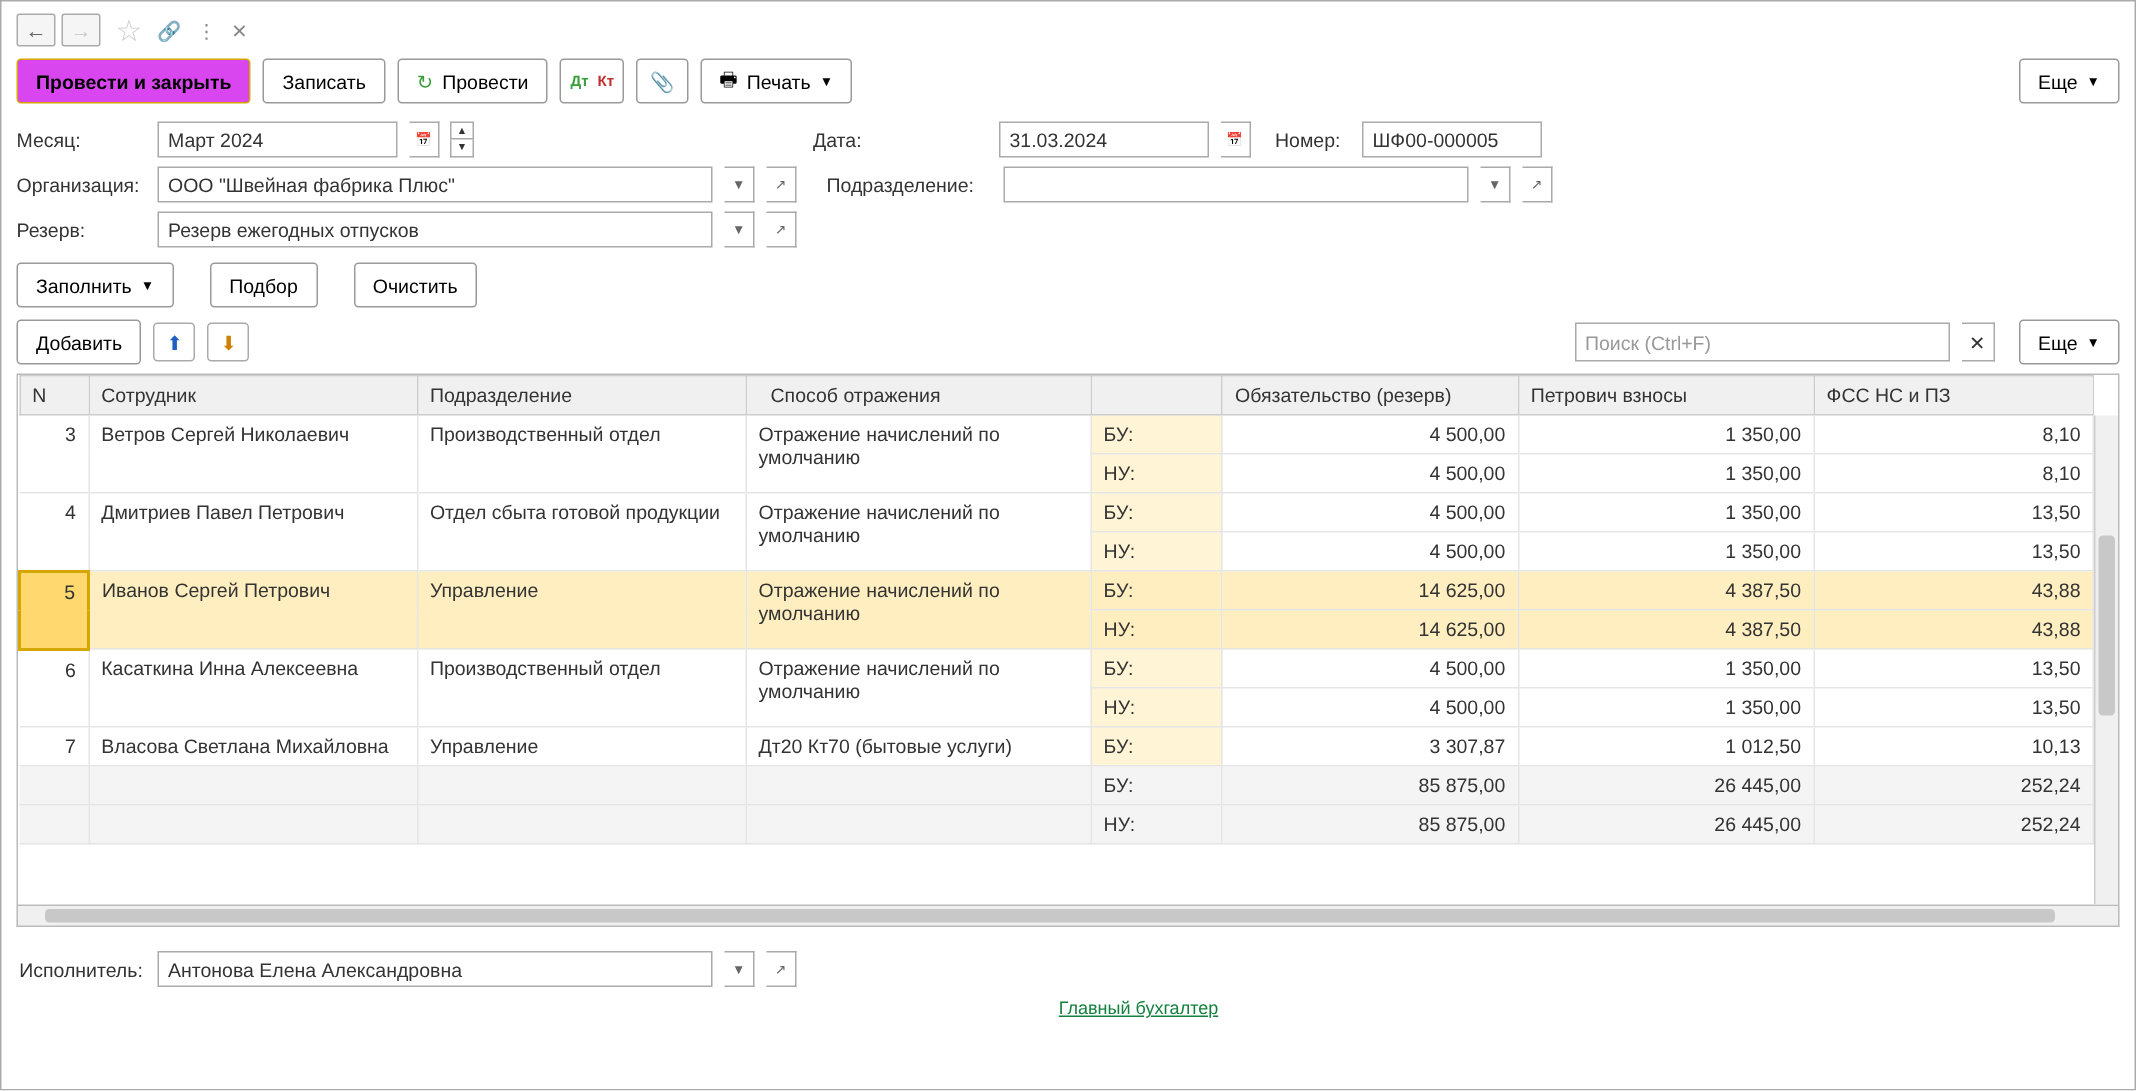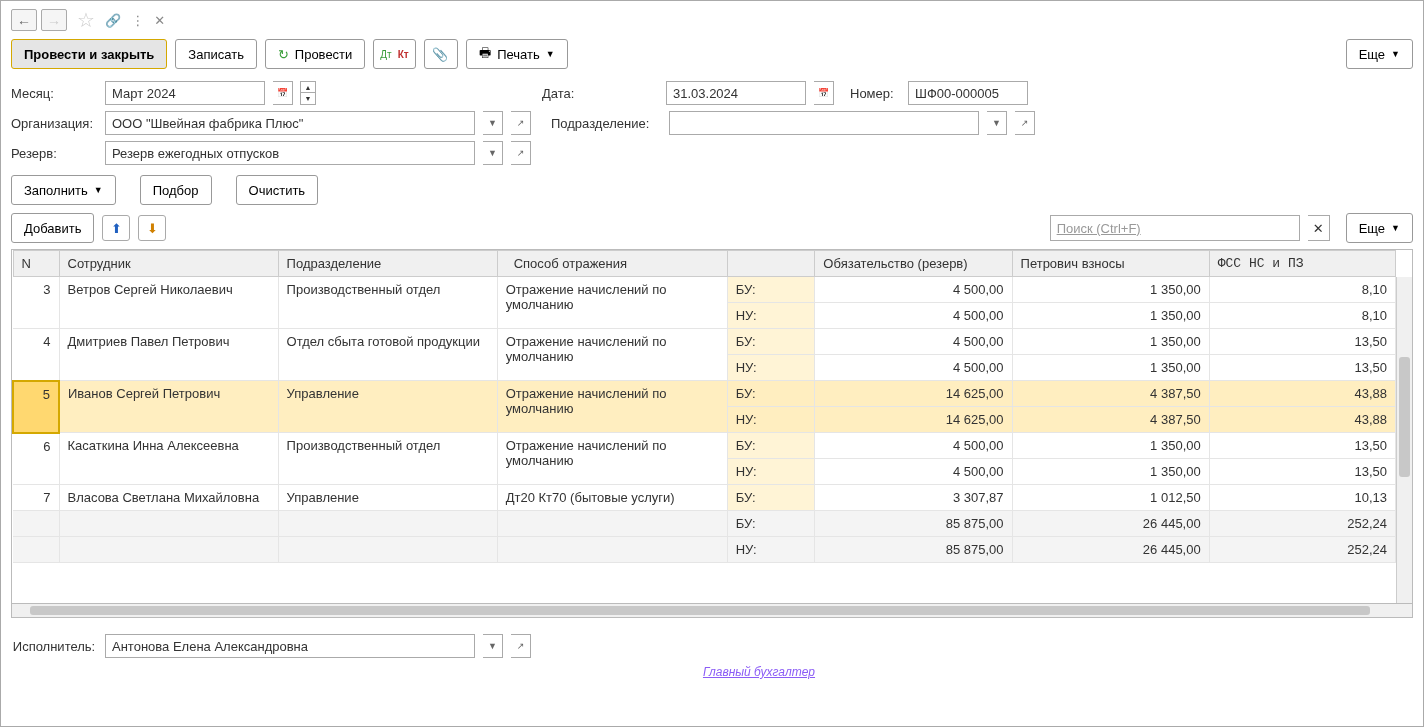--- a/index.html
+++ b/index.html
@@ -7,21 +7,21 @@
   .window { width: 1424px; height: 727px; border: 1px solid #aaa; overflow: hidden; display: flex; flex-direction: column; padding: 8px 10px; }
 
   .titlebar { display: flex; align-items: center; gap: 4px; margin-bottom: 8px; }
   .nav-btn { width: 26px; height: 22px; border: 1px solid #aaa; background: #f5f5f5; display: flex; align-items: center; justify-content: center; cursor: pointer; border-radius: 2px; font-size: 14px; color: #666; }
   .star-icon { width: 22px; height: 22px; display: flex; align-items: center; justify-content: center; color: #ccc; font-size: 20px; margin: 0 4px; }
   .title { font-size: 19px; font-weight: 600; flex: 1; }
   .tb-right { display: flex; gap: 10px; align-items: center; color: #888; }
 
   .toolbar { display: flex; gap: 8px; margin-bottom: 12px; align-items: center; }
   .btn { height: 30px; padding: 0 12px; border: 1px solid #999; background: #fff; border-radius: 3px; cursor: pointer; display: inline-flex; align-items: center; gap: 6px; font-size: 13px; }
-  .btn-yellow { background: #e5e5e5; border-color: #d4a800; font-weight: 600; }
+  .btn-yellow { background: #d946ef; border-color: #d4a800; font-weight: 600; }
   .btn .ic { font-size: 13px; }
   .btn-more { margin-left: auto; }
   .ic-green { color: #3a9e3a; }
 
   .form-rows { display: flex; flex-direction: column; gap: 6px; margin-bottom: 10px; }
   .frow { display: flex; align-items: center; gap: 8px; }
   .flabel { width: 86px; }
   .flabel.w2 { width: 110px; }
   .input { height: 24px; border: 1px solid #aaa; padding: 0 6px; background: #fff; display: flex; align-items: center; }
   .input.date { width: 160px; }
@@ -36,41 +36,41 @@
   .subtoolbar { display: flex; gap: 24px; margin-bottom: 8px; }
 
   .tabs { display: flex; border-bottom: 1px solid #bbb; margin-bottom: 8px; }
   .tab { padding: 6px 14px; border: 1px solid #bbb; border-bottom: none; background: #f0f0f0; cursor: pointer; margin-right: -1px; border-radius: 3px 3px 0 0; font-size: 13px;}
   .tab.active { background: #fff; position: relative; top: 1px; }
 
   .tabletools { display: flex; align-items: center; gap: 8px; margin-bottom: 6px; }
   .arrow-btn { width: 28px; height: 26px; border: 1px solid #aaa; background: #fff; border-radius: 3px; display: flex; align-items: center; justify-content: center; cursor: pointer; font-size: 13px; }
   .arrow-btn.up { color: #2060c0; }
   .arrow-btn.down { color: #d08000; }
-  .search { height: 26px; width: 250px; border: 1px solid #aaa; padding: 0 6px; color: #999; display: flex; align-items: center; text-decoration: underline; }
+  .search { height: 26px; width: 250px; border: 1px solid #aaa; padding: 0 6px; color: #999; display: flex; align-items: center; }
   .xbtn { width: 22px; height: 26px; border: 1px solid #aaa; border-left: none; display: flex; align-items: center; justify-content: center; cursor: pointer; }
 
   .table-wrap { border: 1px solid #bbb; height: 355px; overflow: hidden; position: relative; display:flex; }
   .grid { flex:1; overflow:hidden; }
   table { border-collapse: collapse; width: 100%; font-size: 13px; }
   th { background: #f0f0f0; border: 1px solid #ccc; padding: 5px 8px; text-align: left; font-weight: normal; height: 26px; position: sticky; top: 0; }
   td { border-right: 1px solid #e5e5e5; border-bottom: 1px solid #e5e5e5; padding: 5px 8px; vertical-align: top; }
   td.num { text-align: right; }
   td.acc { background: #fff4d6; }
   tr.sel td { background: #ffeec0; }
   tr.sel td.rownum { background: #ffd870; border: 2px solid #d4a800;}
   tr.total td { background: #f4f4f4; }
   td.rownum { text-align: right; width: 42px; }
   .vscroll { width: 16px; background: #f0f0f0; border-left: 1px solid #ccc; position: relative; margin-top:27px;}
   .vscroll .thumb { position: absolute; left: 2px; right: 2px; top: 80px; height: 120px; background: #c8c8c8; border-radius: 3px; }
   .hscroll { height: 14px; background: #f0f0f0; border: 1px solid #bbb; border-top: none; position: relative; margin-bottom:10px;}
   .hscroll .thumb { position: absolute; top: 2px; bottom: 2px; left: 18px; width: 1340px; background: #c8c8c8; border-radius: 3px; }
 
   .footer { margin-top: 6px; text-align: center; }
-  .link { color: #8b5cf6; text-decoration: underline; font-size: 12px; font-style: italic; }
+  .link { color: #15803d; text-decoration: underline; font-size: 12px; }
 </style>
 </head>
 <body>
 
 <div class="window">
 
   <div class="titlebar">
     <div class="nav-btn">←</div>
     <div class="nav-btn" style="color:#ccc">→</div>
     <div class="star-icon">☆</div>
@@ -82,21 +82,21 @@
   </div>
 
   <div class="toolbar">
     <button class="btn btn-yellow">Провести и закрыть</button>
     <button class="btn">Записать</button>
     <button class="btn">
         <span class="ic ic-green">↻</span>
         <span>Провести</span>
       </button>
     <button class="btn" style="padding:0 6px">
-        <span style="color:#3a9e3a;font-size:10px;font-weight:normal">Дт</span>
+        <span style="color:#3a9e3a;font-size:10px;font-weight:bold">Дт</span>
         <span style="color:#c03030;font-size:10px;font-weight:bold">Кт</span>
       </button>
     <button class="btn" style="padding:0 8px">
         <span>📎</span>
       </button>
     <button class="btn">
         <span>🖶</span>
         <span>Печать</span>
         <span style="font-size:9px">▼</span>
       </button>
@@ -170,21 +170,21 @@
       <table>
         <thead>
             <tr id="thead-row">
               <th style="width: 42px;">N</th>
               <th style="width: 200px;">Сотрудник</th>
               <th style="width: 200px;">Подразделение</th>
               <th style="width: 210px; padding-left: 16px;">Способ отражения</th>
               <th style="width: 80px;"></th>
               <th style="width: 180px;">Обязательство (резерв)</th>
               <th style="width: 180px;">Петрович взносы</th>
-              <th style="width: 170px; font-family: Liberation Mono, monospace;">ФСС НС и ПЗ</th>
+              <th style="width: 170px;">ФСС НС и ПЗ</th>
             </tr>
           </thead>
         <tbody id="tbody">
             <tr>
               <td class="rownum" rowspan="2">3</td>
               <td rowspan="2">Ветров Сергей Николаевич</td>
               <td rowspan="2">Производственный отдел</td>
               <td rowspan="2">Отражение начислений по умолчанию</td>
               <td class="acc">БУ:</td>
               <td class="num">4 500,00</td>

